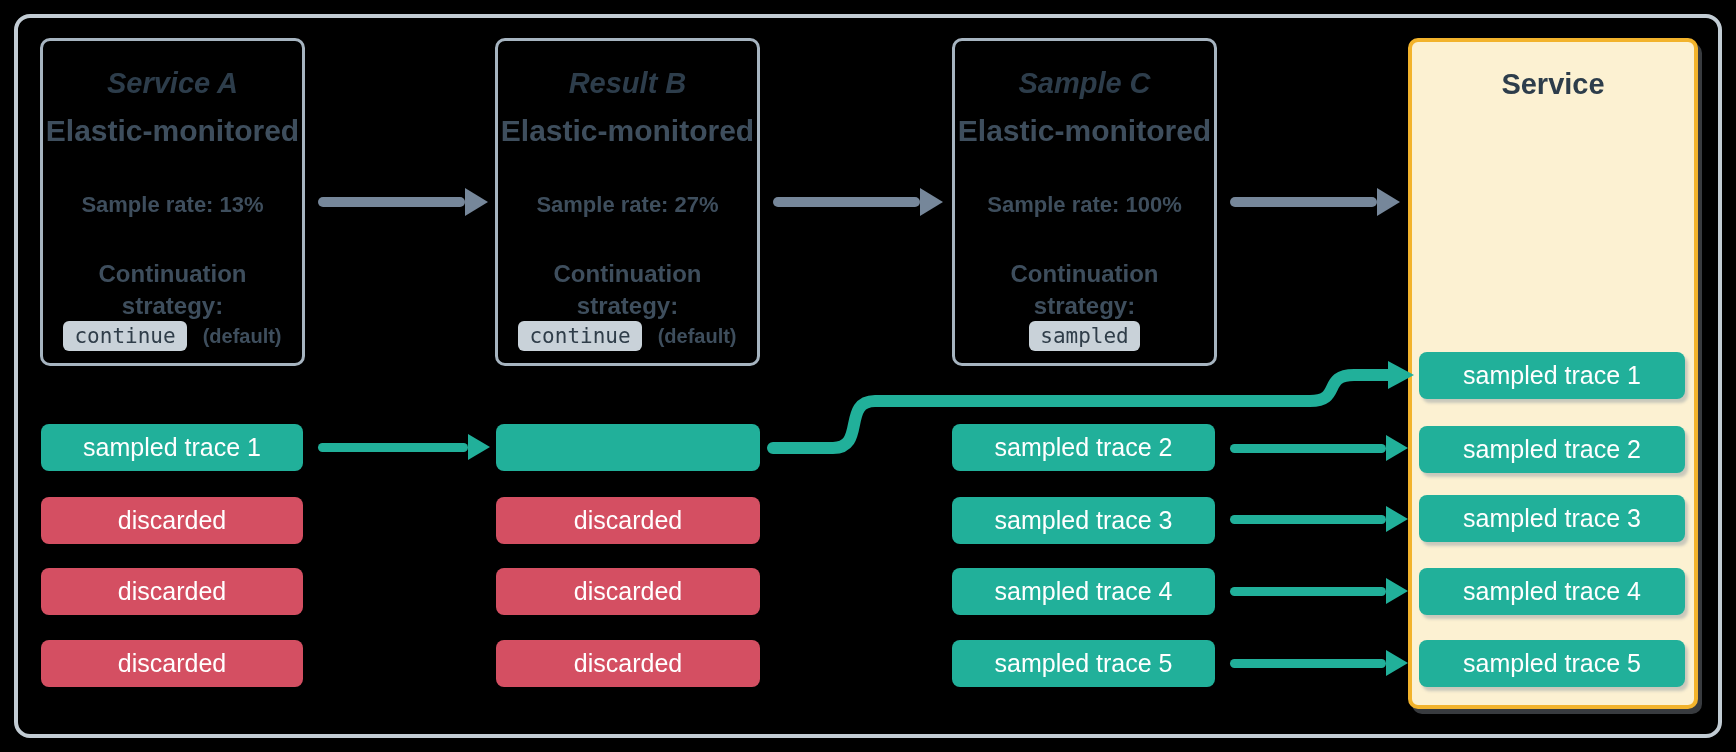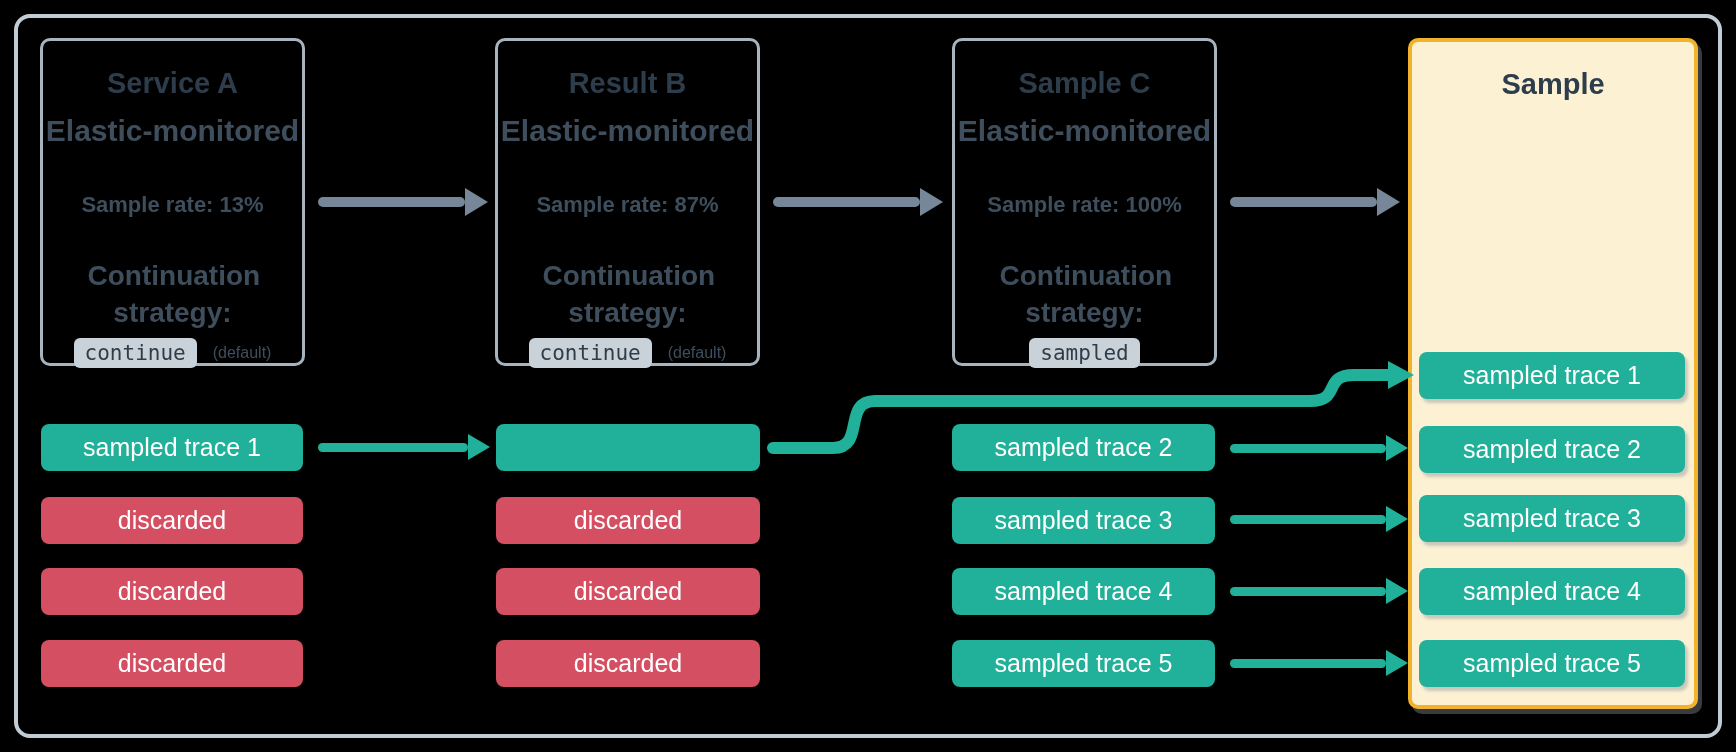--- a/index.html
+++ b/index.html
@@ -13,31 +13,31 @@
     border: 4px solid var(--frame-border, #c2ccd4); border-radius: 16px;
   }
   
   .svc {
     position: absolute; top: 38px; width: 265px; height: 328px;
     border: 3px solid var(--service-border, #a6b4c0); border-radius: 10px;
     display: flex; flex-direction: column; align-items: center; text-align: center;
     color: var(--body-text, #3e4e5d);
   }
   .svc.a { left: 40px; } .svc.b { left: 495px; } .svc.c { left: 952px; }
-  .svc-title { margin-top: 26px; font-size: 29px; font-weight: bold; color: var(--heading-text, #2d3d4b); }
+  .svc-title { margin-top: 26px; font-size: 29px; font-weight: bold; color: var(--heading-text, #2d3d4b); font-style: italic; }
   .svc-sub   { margin-top: 14px; font-size: 30px; font-weight: bold; }
   .svc-rate  { margin-top: 44px; font-size: 22px; font-weight: bold; }
-  .svc-cont  { margin-top: 40px; font-size: 28px; font-weight: bold; width: 170px; line-height: 1.32; }
-  .badge-row { margin-top: 6px; display: flex; align-items: center; gap: 16px; }
+  .svc-cont  { margin-top: 40px; font-size: 24px; font-weight: bold; width: 170px; line-height: 1.32; }
+  .badge-row { display: flex; align-items: center; gap: 16px; }
   .badge {
     background: var(--code-bg, #c9d2d9); color: #2f3d49;
     font-family: "DejaVu Sans Mono", "Liberation Mono", monospace;
     font-size: 21px; padding: 3px 11px; border-radius: 6px;
   }
-  .note { font-size: 16px; font-weight: normal; color: var(--body-text, #3e4e5d); }
+  .note { font-size: 20px; font-weight: bold; color: var(--body-text, #3e4e5d); }
   .note:empty { display: none; }
   
   .result {
     position: absolute; left: 1408px; top: 38px; width: 290px; height: 671px;
     background: var(--result-bg, #fcf1d2); border: 4px solid var(--result-border, #f2b32c);
     border-radius: 10px; box-shadow: 4px 5px 0 rgba(160,170,180,0.35);
   }
   .result-title { margin-top: 26px; text-align: center; font-size: 29px; font-weight: bold; color: var(--heading-text, #2d3d4b); }
   
   .row {
@@ -83,41 +83,41 @@
     <div class="svc-cont">Continuation strategy:</div>
     <div class="badge-row">
       <span class="badge">continue</span>
       <span class="note">(default)</span>
     </div>
   </div>
 
   <div class="svc b">
     <div class="svc-title">Result B</div>
     <div class="svc-sub">Elastic-monitored</div>
-    <div class="svc-rate">Sample rate: 87%</div>
+    <div class="svc-rate">Sample rate: 27%</div>
     <div class="svc-cont">Continuation strategy:</div>
     <div class="badge-row">
       <span class="badge">continue</span>
       <span class="note">(default)</span>
     </div>
   </div>
 
   <div class="svc c">
     <div class="svc-title">Sample C</div>
     <div class="svc-sub">Elastic-monitored</div>
     <div class="svc-rate">Sample rate: 100%</div>
     <div class="svc-cont">Continuation strategy:</div>
     <div class="badge-row">
       <span class="badge">sampled</span>
 
     </div>
   </div>
 
   <div class="result">
-    <div class="result-title">Sample</div>
+    <div class="result-title">Service</div>
   </div>
   <div class="row sampled col-r rr1">sampled trace 1</div>
   <div class="row sampled col-r rr2">sampled trace 2</div>
   <div class="row sampled col-r rr3">sampled trace 3</div>
   <div class="row sampled col-r rr4">sampled trace 4</div>
   <div class="row sampled col-r rr5">sampled trace 5</div>
 
   <div class="row sampled col-a r1">sampled trace 1</div>
   <div class="row discarded col-a r2">discarded</div>
   <div class="row discarded col-a r3">discarded</div>

